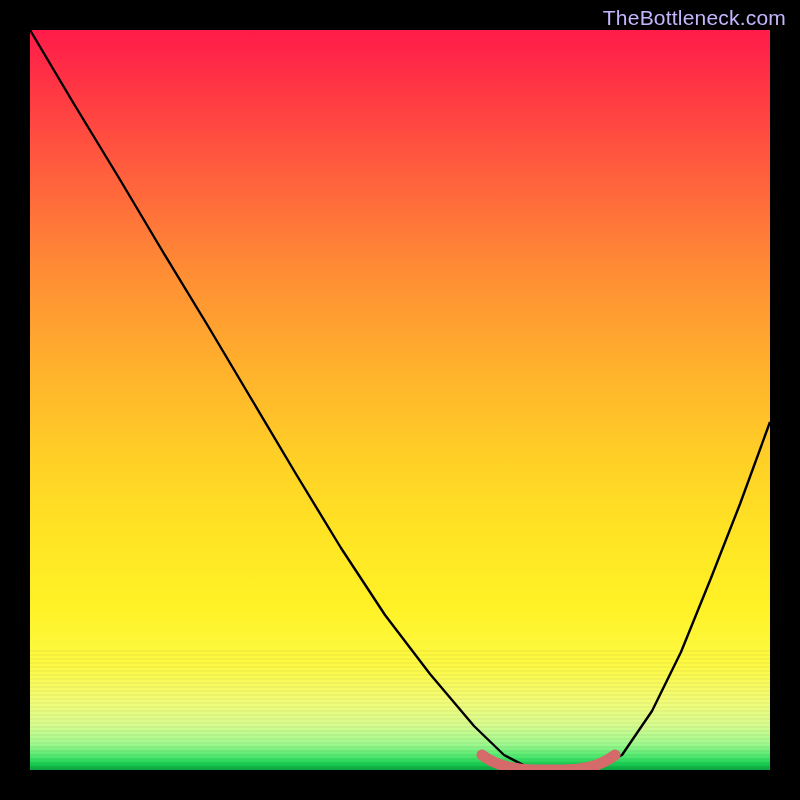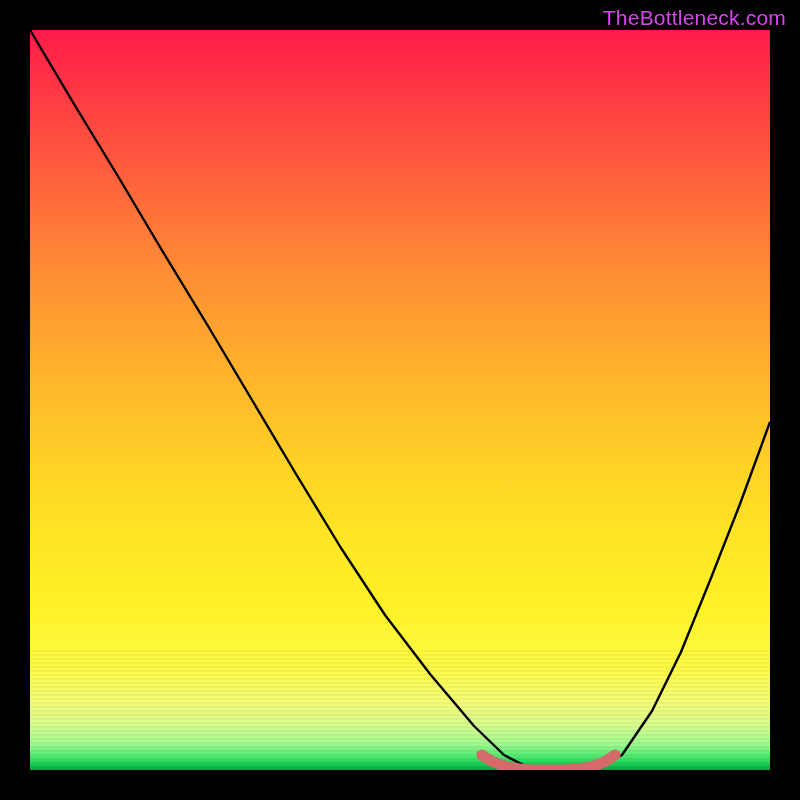--- a/index.html
+++ b/index.html
@@ -66,21 +66,21 @@
     left: 0;
     top: 0;
     width: 740px;
     height: 740px;
     pointer-events: none;
   }
   .watermark {
     position: absolute;
     top: 6px;
     right: 14px;
-    color: #d946ef;
+    color: #c4b5fd;
     font-size: 21px;
     font-weight: 500;
     letter-spacing: 0.2px;
     user-select: none;
   }
 </style>
 </head>
 <body>
 
 <div class="frame">

